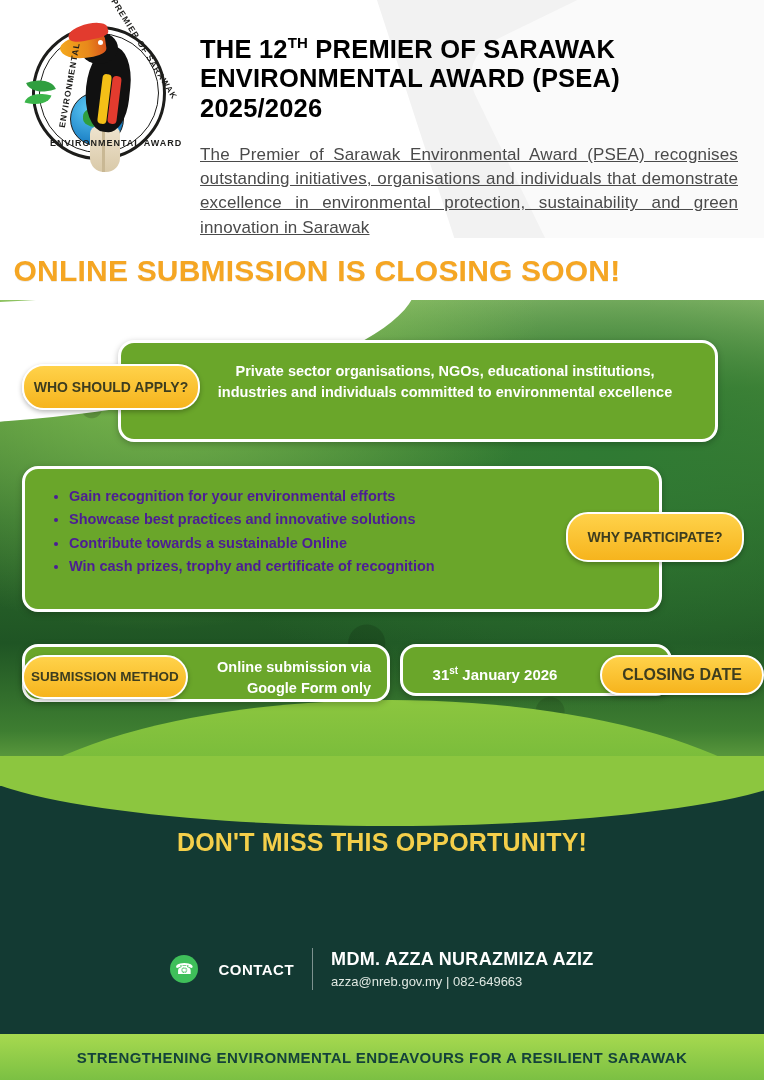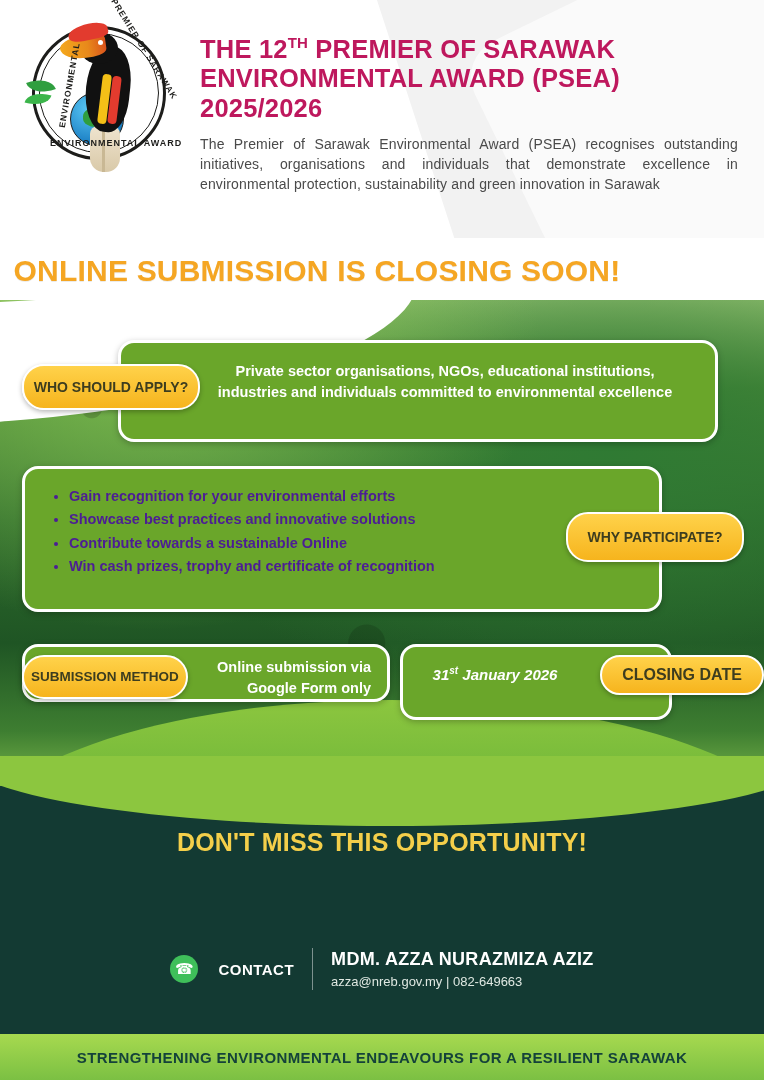--- a/index.html
+++ b/index.html
@@ -123,28 +123,28 @@
     position:absolute; left: 4px; top: 60px; width: 26px; height: 16px;
     background:#2f9e3f; border-radius: 0 100% 0 100%; transform: rotate(-20deg);
   }
   .leaf2 {
     position:absolute; left: 2px; top: 74px; width: 24px; height: 14px;
     background:#3bb54a; border-radius: 100% 0 100% 0; transform: rotate(16deg);
   }
 
   .header-text { position: absolute; left: 200px; top: 34px; right: 26px; }
   .title {
-    color: #be185d; font-size: 25.5px; font-weight: bold; line-height: 1.16;
+    color: #000000; font-size: 25.5px; font-weight: bold; line-height: 1.16;
     letter-spacing: 0.2px;
   }
   .title sup { font-size: 15px; }
   .subtitle {
-    margin-top: 12px;
-    color: #4a4a4a; font-size: 14px; line-height: 1.42;
-    text-align: justify; letter-spacing: 0.15px;
+    margin-top: 20px;
+    color: #4a4a4a; font-size: 17px; line-height: 1.42;
+    text-align: justify; letter-spacing: 0.15px; text-decoration: underline;
   }
 
   
   .closing-banner {
     position: absolute; left: 0; top: 242px; width: 634px; height: 58px;
     display: flex; align-items: center; justify-content: center;
   }
   .closing-banner span {
     color: #f5a623; font-size: 30px; font-weight: bold; letter-spacing: 0.2px;
     text-shadow: 0 1px 0 rgba(0,0,0,0.08);
@@ -220,21 +220,21 @@
   #card-why { left: 22px; top: 166px; width: 640px; height: 146px; }
   #card-why .bullets { padding: 16px 150px 0 24px; }
   #pill-why { left: 566px; top: 212px; width: 178px; height: 50px; font-size: 14px; }
 
   
   #card-sub { left: 22px; top: 344px; width: 368px; height: 58px; }
   #card-sub .card-text { padding: 10px 16px 0 152px; font-size: 14.5px; text-align: right; }
   #pill-sub { left: 22px; top: 355px; width: 166px; height: 44px; font-size: 13.5px; }
 
   
-  #card-close { left: 400px; top: 344px; width: 272px; height: 76px; font-style: italic; }
+  #card-close { left: 400px; top: 344px; width: 272px; height: 52px; }
   #card-close .card-text { padding: 17px 96px 0 14px; font-size: 15px; }
   #card-close .card-text sup { font-size: 10px; }
   #pill-close { left: 600px; top: 355px; width: 164px; height: 40px; font-size: 16px; }
 
   
   .footer {
     position: absolute; left: 0; top: 786px; width: 764px; height: 248px;
     background: #133a33;
   }
   .footer-wave {

